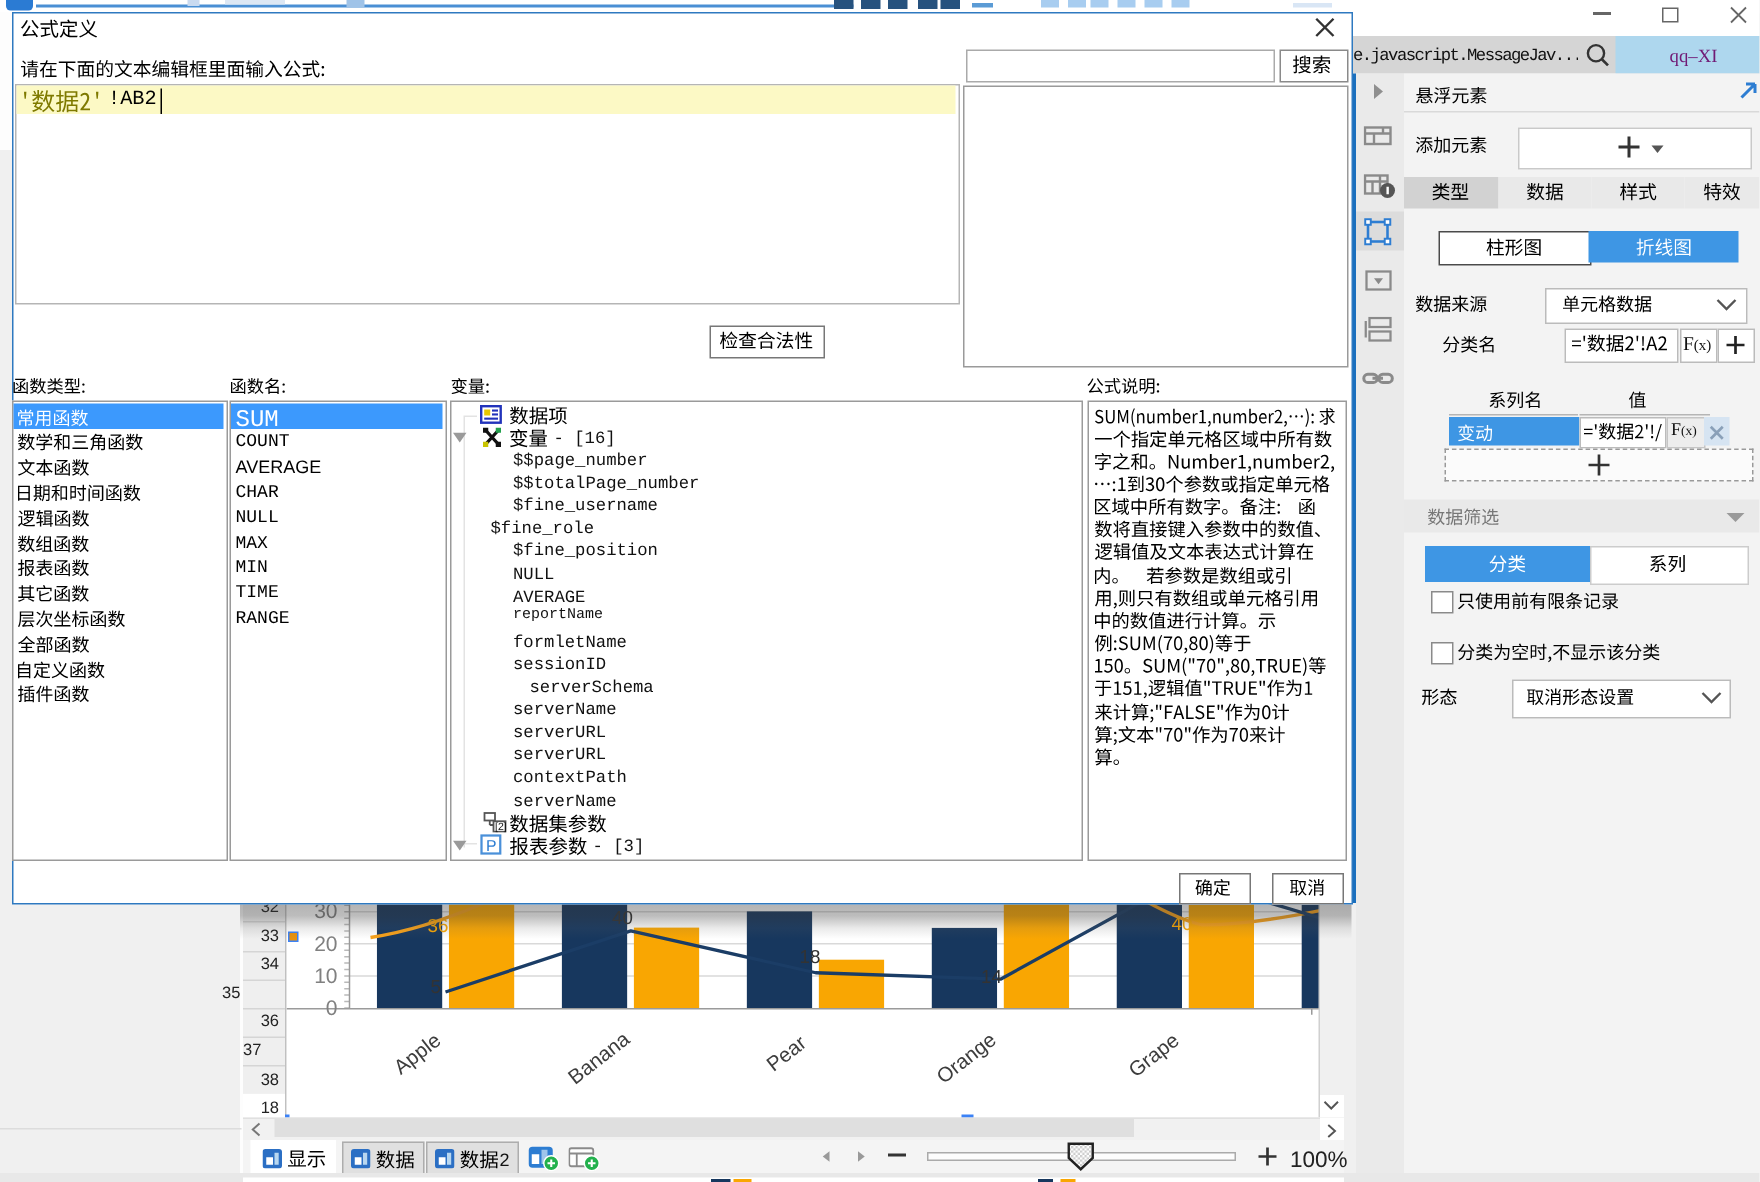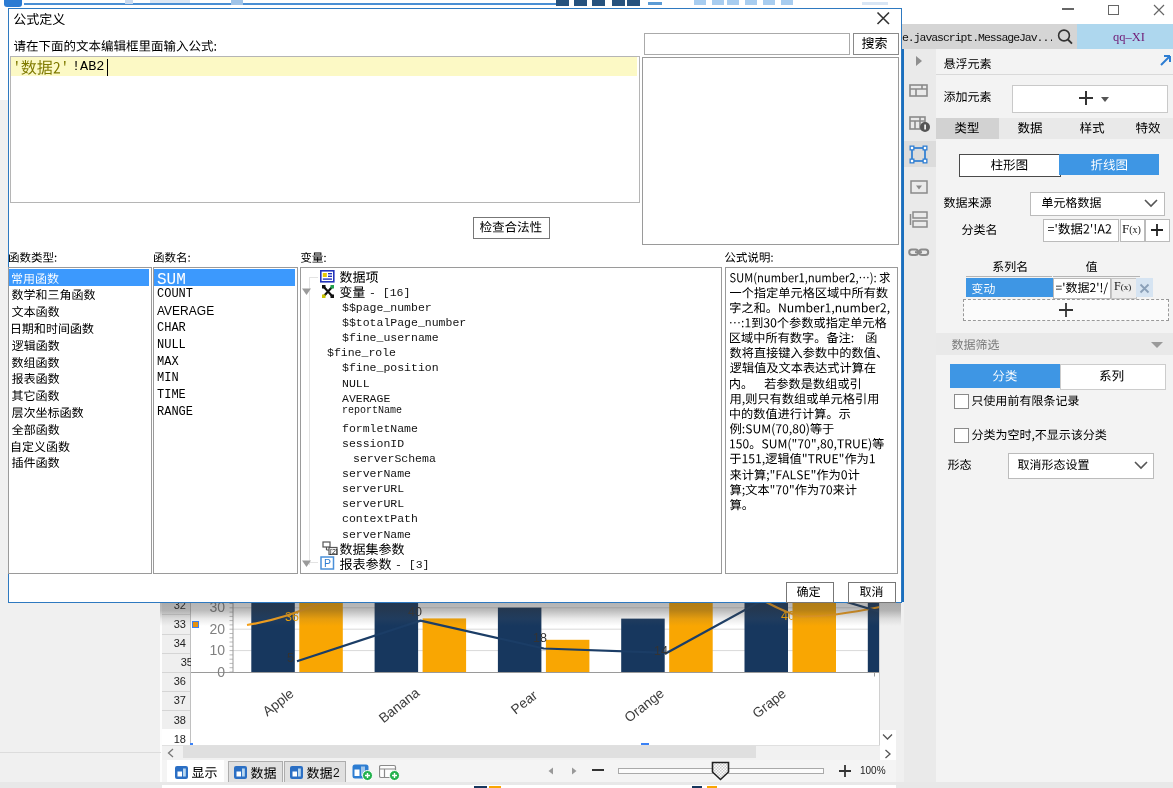--- a/index.html
+++ b/index.html
@@ -216,25 +216,25 @@
 <div class="a" style="left:160px;top:602px;width:2px;height:186px;background:#fdfdfd"></div>
 <div class="a" style="left:162px;top:602px;width:28px;height:146px;background:#efefef"></div>
 <div class="a" style="left:190px;top:602px;width:1px;height:146px;background:#c0c0c0"></div>
 <div class="a" style="left:162px;top:614.4px;width:28px;height:1px;background:#d5d5d5"></div>
 <div class="a" style="left:162px;top:599px;width:24px;text-align:right;font-size:11px;color:#222">32</div>
 <div class="a" style="left:162px;top:633.5px;width:28px;height:1px;background:#d5d5d5"></div>
 <div class="a" style="left:162px;top:618px;width:24px;text-align:right;font-size:11px;color:#222">33</div>
 <div class="a" style="left:162px;top:652.6px;width:28px;height:1px;background:#d5d5d5"></div>
 <div class="a" style="left:162px;top:637px;width:24px;text-align:right;font-size:11px;color:#222">34</div>
 <div class="a" style="left:162px;top:671.7px;width:28px;height:1px;background:#d5d5d5"></div>
-<div class="a" style="left:169px;top:656px;width:24px;text-align:right;font-size:11px;color:#222">35</div>
+<div class="a" style="left:148px;top:656px;width:24px;text-align:left;font-size:11px;color:#222">35</div>
 <div class="a" style="left:162px;top:690.8px;width:28px;height:1px;background:#d5d5d5"></div>
 <div class="a" style="left:162px;top:675px;width:24px;text-align:right;font-size:11px;color:#222">36</div>
 <div class="a" style="left:162px;top:709.9px;width:28px;height:1px;background:#d5d5d5"></div>
-<div class="a" style="left:162px;top:694px;width:24px;text-align:right;font-size:11px;color:#222">37</div>
+<div class="a" style="left:162px;top:694px;width:24px;text-align:left;font-size:11px;color:#222">37</div>
 <div class="a" style="left:162px;top:729.0px;width:28px;height:1px;background:#d5d5d5"></div>
 <div class="a" style="left:162px;top:714px;width:24px;text-align:right;font-size:11px;color:#222">38</div>
 <div class="a" style="left:162px;top:729.1px;width:28px;height:19px;background:#fff"></div>
 <div class="a" style="left:162px;top:748.1px;width:28px;height:1px;background:#d5d5d5"></div>
 <div class="a" style="left:162px;top:733px;width:24px;text-align:right;font-size:11px;color:#222">18</div>
 <svg class="a" style="left:191px;top:602px" width="689" height="143" viewBox="191 602 689 143">
     <rect x="191" y="602" width="689" height="143" fill="#fff"></rect>
     <line x1="233" y1="650.6" x2="879" y2="650.6" stroke="#d9d9d9"></line>
     <line x1="233" y1="629.2" x2="879" y2="629.2" stroke="#d9d9d9"></line>
     <line x1="233" y1="607.8" x2="879" y2="607.8" stroke="#d9d9d9"></line>
@@ -363,21 +363,21 @@
         <rect width="3" height="3" fill="#fff"></rect>
         <rect width="1.5" height="1.5" fill="#ccc"></rect>
         <rect x="1.5" y="1.5" width="1.5" height="1.5" fill="#ccc"></rect>
       </pattern>
     </defs>
     <path d="M1.5 1.5 H17.5 V11 L9.5 18.5 L1.5 11 Z" fill="url(#chk)" stroke="#222" stroke-width="1.6"></path>
   </svg>
 <svg class="a" style="left:838px;top:764px" width="14" height="14">
     <path d="M7 1 V13 M1 7 H13" stroke="#333" stroke-width="1.8"></path>
   </svg>
-<div class="a" style="left:860px;top:765px;font-size:10px;color:#222">100%</div>
+<div class="a" style="left:860px;top:765px;font-size:15px;color:#222">100%</div>
 <div class="a" style="left:0px;top:782px;width:1173px;height:6px;background:#e8e8e8"></div>
 <div class="a" style="left:162px;top:785px;width:734px;height:3px;background:#fff"></div>
 <div class="a" style="left:474px;top:786px;width:13px;height:2px;background:#17375e"></div>
 <div class="a" style="left:489px;top:786px;width:12px;height:2px;background:#f9a602"></div>
 <div class="a" style="left:692px;top:786px;width:10px;height:2px;background:#17375e"></div>
 <div class="a" style="left:707px;top:786px;width:10px;height:2px;background:#f9a602"></div>
 <div class="a" style="left:160px;top:602px;width:741px;height:24px;background:linear-gradient(to bottom, rgba(55,55,55,.38) 0%, rgba(60,60,60,.34) 35%, rgba(95,95,95,.13) 70%, rgba(120,120,120,0) 100%)"></div>
 <div class="a" style="left:0px;top:752px;width:161px;height:1px;background:#dcdcdc"></div>
 <div class="a" style="left:8px;top:8px;width:892px;height:593px;background:#fff;border:1.5px solid #2e79c0;box-sizing:content-box"></div>
 <svg class="a" style="left:14.0px;top:13.0px;overflow:visible" width="53" height="14">

